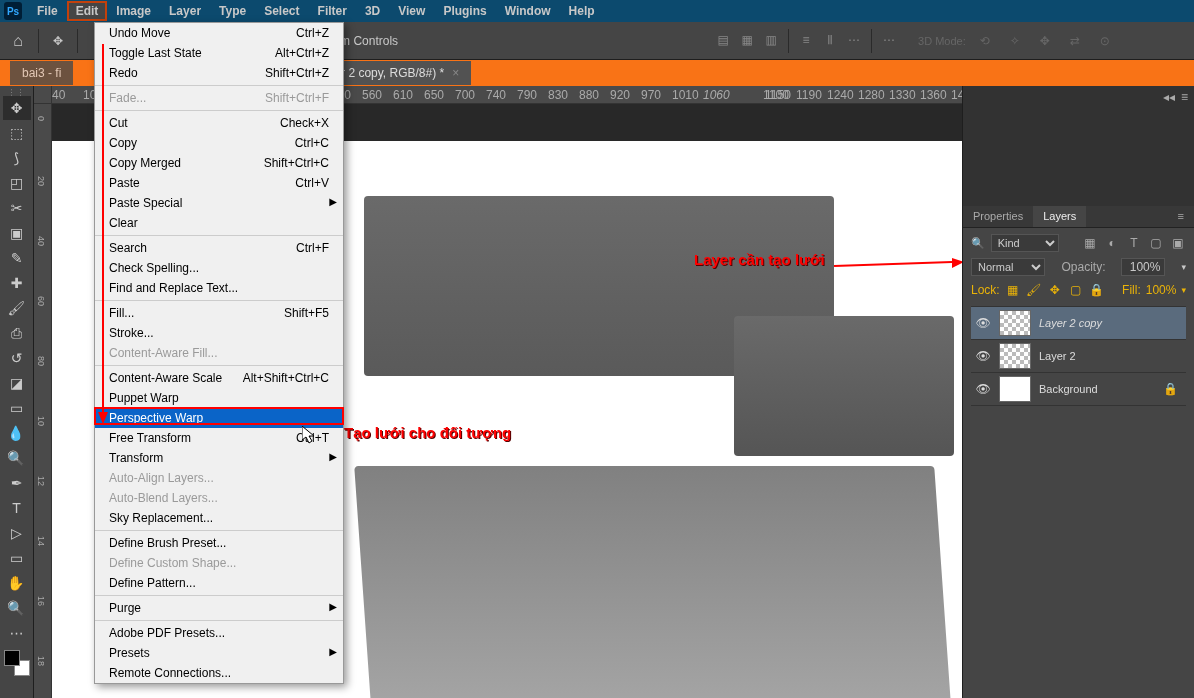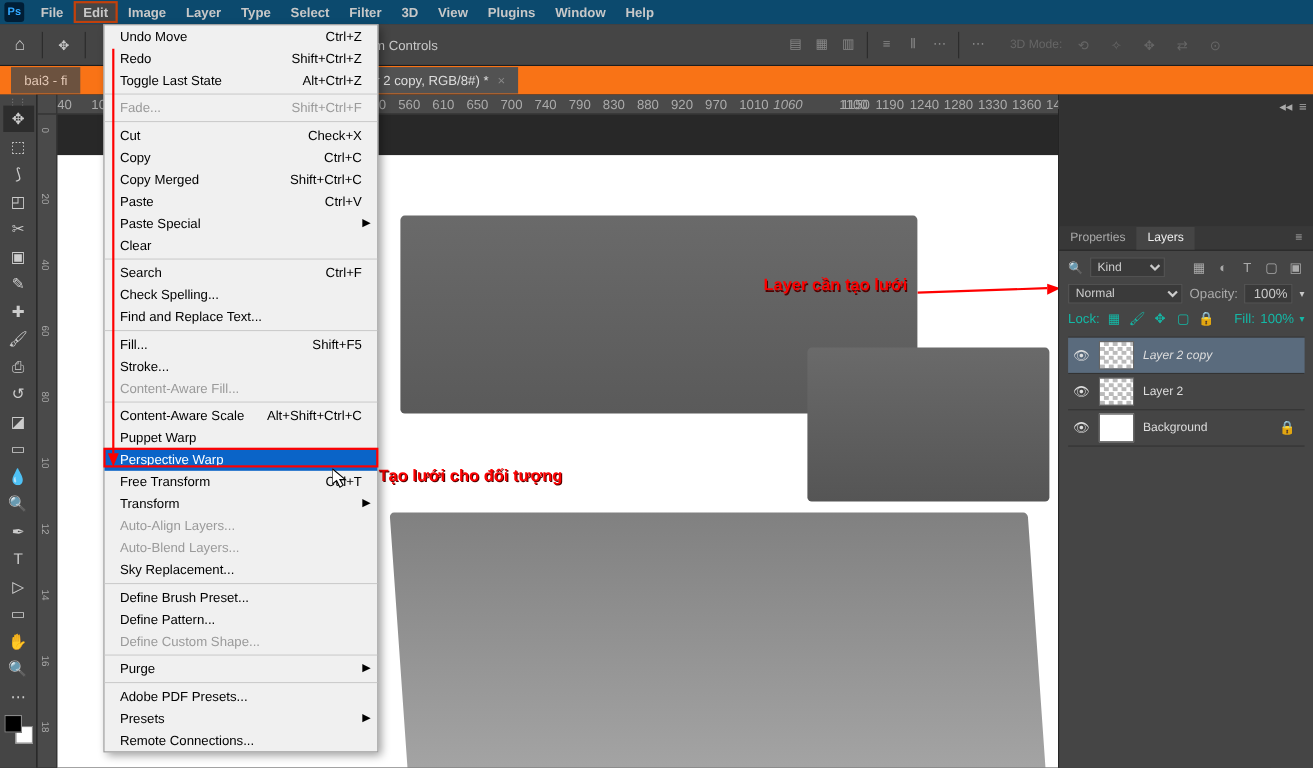--- a/index.html
+++ b/index.html
@@ -69,25 +69,25 @@
 .right-panels { width:232px; background:#454545; border-left:1px solid #1e1e1e; display:flex; flex-direction:column; position:relative;}
 .panel-gap { height:120px; background:#323232; position:relative;}
 .panel-gap .pg-icons { position:absolute; top:4px; right:6px; display:flex; gap:6px; color:#aaa; font-size:10px;}
 .panel-tabs { display:flex; background:#383838; border-bottom:1px solid #222; height:22px;}
 .panel-tabs .ptab { padding:4px 10px; font-size:11px; color:#aaa; }
 .panel-tabs .ptab.active { background:#454545; color:#eee;}
 .panel-body { padding:6px 8px; flex:1; display:flex; flex-direction:column; gap:6px; font-size:11px; background:#454545;}
 .filter-row { display:flex; align-items:center; gap:6px;}
 .filter-row select { background:#3a3a3a; color:#ccc; border:1px solid #555; font-size:11px; padding:1px 2px; width:68px;}
 .filter-row .fico { width:16px; height:16px; display:flex; align-items:center; justify-content:center; color:#aaa; border:1px solid transparent;}
-.blend-row { display:flex; align-items:center; gap:6px; justify-content:space-between;}
+.blend-row { display:flex; align-items:center; gap:16px; justify-content:space-between;}
 .blend-row select { background:#3a3a3a; color:#ccc; border:1px solid #555; font-size:11px; padding:1px 2px; flex:1;}
 .blend-row .lbl { color:#aaa;}
 .blend-row .val { background:#3a3a3a; border:1px solid #555; padding:1px 4px; width:44px; text-align:right;}
-.lock-row { display:flex; align-items:center; gap:5px; color:#14b8a6;}
+.lock-row { display:flex; align-items:center; gap:5px; color:#eab308;}
 .lock-row .lico { width:16px; height:16px; display:flex; align-items:center; justify-content:center;}
 .layers-list { border-top:1px solid #333; margin-top:2px;}
 .layer-row { display:flex; align-items:center; height:33px; border-bottom:1px solid #333; padding-left:4px; gap:8px;}
 .layer-row.sel { background:#5a6b7d;}
 .layer-row .eye { width:16px; text-align:center; color:#ddd;}
 .layer-row .thumb { width:32px; height:26px; background:#fff; border:1px solid #666; position:relative;}
 .layer-row .thumb.checker { background: repeating-conic-gradient(#bbb 0% 25%, #fff 0% 50%) 0/8px 8px;}
 .layer-row .lname { font-size:11px; color:#ddd; }
 .layer-row.sel .lname { font-style:italic;}
 .layer-row .lock-ic { margin-left:auto; margin-right:8px; color:#aaa;}
@@ -305,26 +305,26 @@
   </div>
 
 </div>
 
 <div class="dropdown" id="edit-dropdown">
     <div class="row">
       <span>Undo Move</span>
       <span>Ctrl+Z</span>
     </div>
     <div class="row">
+      <span>Toggle Last State</span>
+      <span>Alt+Ctrl+Z</span>
+    </div>
+    <div class="row">
       <span>Redo</span>
       <span>Shift+Ctrl+Z</span>
-    </div>
-    <div class="row">
-      <span>Toggle Last State</span>
-      <span>Alt+Ctrl+Z</span>
     </div>
     <hr>
     <div class="row disabled">
       <span>Fade...</span>
       <span>Shift+Ctrl+F</span>
     </div>
     <hr>
     <div class="row">
       <span>Cut</span>
       <span>Check+X</span>
@@ -396,25 +396,25 @@
     <div class="row disabled">
       <span>Auto-Blend Layers...</span>
     </div>
     <div class="row">
       <span>Sky Replacement...</span>
     </div>
     <hr>
     <div class="row">
       <span>Define Brush Preset...</span>
     </div>
-    <div class="row">
-      <span>Define Pattern...</span>
-    </div>
     <div class="row disabled">
       <span>Define Custom Shape...</span>
+    </div>
+    <div class="row">
+      <span>Define Pattern...</span>
     </div>
     <hr>
     <div class="row">
       <span>Purge</span>
       <span class="arrow">▶</span>
     </div>
     <hr>
     <div class="row">
       <span>Adobe PDF Presets...</span>
     </div>

